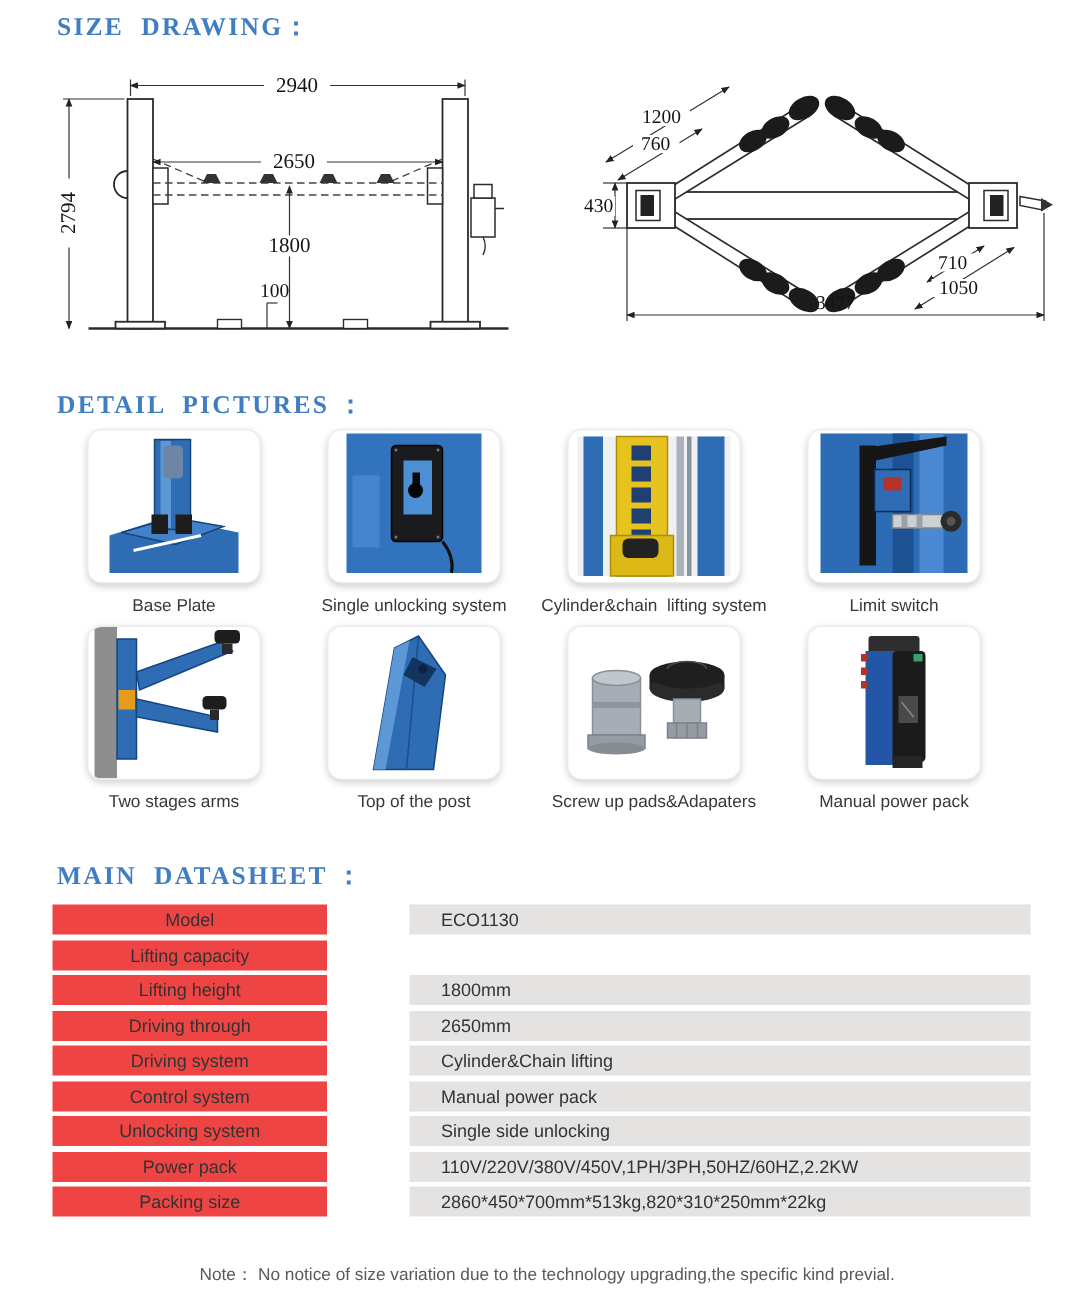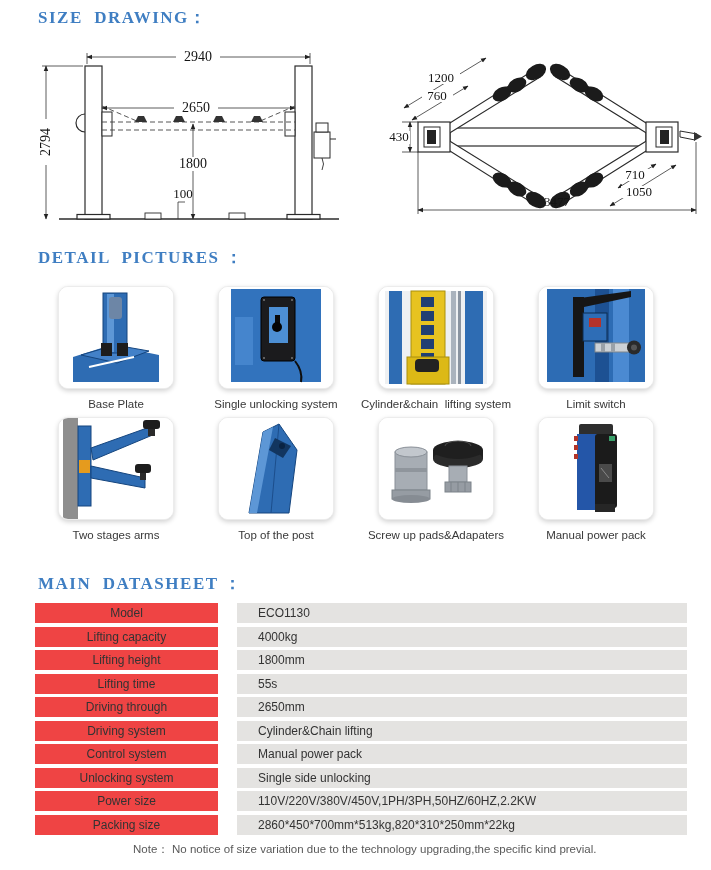--- a/index.html
+++ b/index.html
@@ -2,21 +2,21 @@
 <html><head>
 <meta charset="utf-8">
 <style>
   html,body{margin:0;padding:0;background:#fff;}
   .page{position:relative;width:711px;height:870px;background:#ffffff;
         font-family:"Liberation Sans",sans-serif;overflow:hidden;border-radius:16px;}
   .section-title{position:absolute;left:38px;color:#3f7ec2;
         font-family:"Liberation Serif",serif;font-size:17px;font-weight:bold;
         letter-spacing:1.5px;white-space:pre;}
   #title-size{top:6px;}
-  #title-detail{top:246px;}
+  #title-detail{top:258px;}
   #title-datasheet{top:572px;}
 
   .drawing{position:absolute;}
   #front-view{left:32px;top:44px;width:336px;height:198px;}
   #top-view{left:388px;top:44px;width:322px;height:198px;}
   .dimtxt{font-family:"Liberation Serif",serif;fill:#141414;}
 
   .cards{position:absolute;left:36px;top:286px;width:640px;
          display:grid;grid-template-columns:repeat(4,160px);}
   .cell{height:131px;display:flex;flex-direction:column;align-items:center;}
@@ -24,21 +24,21 @@
         border-radius:10px;box-shadow:0 2px 5px rgba(0,0,0,0.18);overflow:hidden;}
   .card svg{display:block;width:100%;height:100%;}
   .caption{margin-top:9px;font-size:11.5px;color:#383838;text-align:right;white-space:pre;}
 
   .table{position:absolute;left:35px;top:603px;width:652px;}
   .trow{display:flex;height:20px;margin-bottom:3.5px;}
   .tlabel{width:183px;background:#ef4444;text-align:center;line-height:20px;
           font-size:12px;color:#333;}
   .tgap{width:19px;}
   .tvalue{flex:1;background:#e4e3e1;padding-left:21px;line-height:20px;
-          font-size:12px;color:#333;}
+          font-size:12px;color:#333;margin-left:36px;}
   .note{position:absolute;left:133px;top:842px;font-size:11.5px;color:#595959;}
 </style>
 </head>
 <body>
 
 <div class="page">
 
   <div class="section-title" id="title-size">SIZE  DRAWING：</div>
 
   <svg id="front-view" class="drawing" viewBox="0 0 334 198">
@@ -327,54 +327,48 @@
 
   <div class="table">
     <div class="trow">
       <div class="tlabel">Model</div>
       <div class="tgap"></div>
       <div class="tvalue">ECO1130</div>
     </div>
     <div class="trow">
       <div class="tlabel">Lifting capacity</div>
       <div class="tgap"></div>
-      <div class="tvalue">4000kg</div>
     </div>
     <div class="trow">
       <div class="tlabel">Lifting height</div>
       <div class="tgap"></div>
       <div class="tvalue">1800mm</div>
     </div>
     <div class="trow">
-      <div class="tlabel">Lifting time</div>
-      <div class="tgap"></div>
-      <div class="tvalue">55s</div>
-    </div>
-    <div class="trow">
       <div class="tlabel">Driving through</div>
       <div class="tgap"></div>
       <div class="tvalue">2650mm</div>
     </div>
     <div class="trow">
       <div class="tlabel">Driving system</div>
       <div class="tgap"></div>
       <div class="tvalue">Cylinder&amp;Chain lifting</div>
     </div>
     <div class="trow">
       <div class="tlabel">Control system</div>
       <div class="tgap"></div>
       <div class="tvalue">Manual power pack</div>
     </div>
     <div class="trow">
       <div class="tlabel">Unlocking system</div>
       <div class="tgap"></div>
       <div class="tvalue">Single side unlocking</div>
     </div>
     <div class="trow">
-      <div class="tlabel">Power size</div>
+      <div class="tlabel">Power pack</div>
       <div class="tgap"></div>
       <div class="tvalue">110V/220V/380V/450V,1PH/3PH,50HZ/60HZ,2.2KW</div>
     </div>
     <div class="trow">
       <div class="tlabel">Packing size</div>
       <div class="tgap"></div>
       <div class="tvalue">2860*450*700mm*513kg,820*310*250mm*22kg</div>
     </div>
   </div>
 

